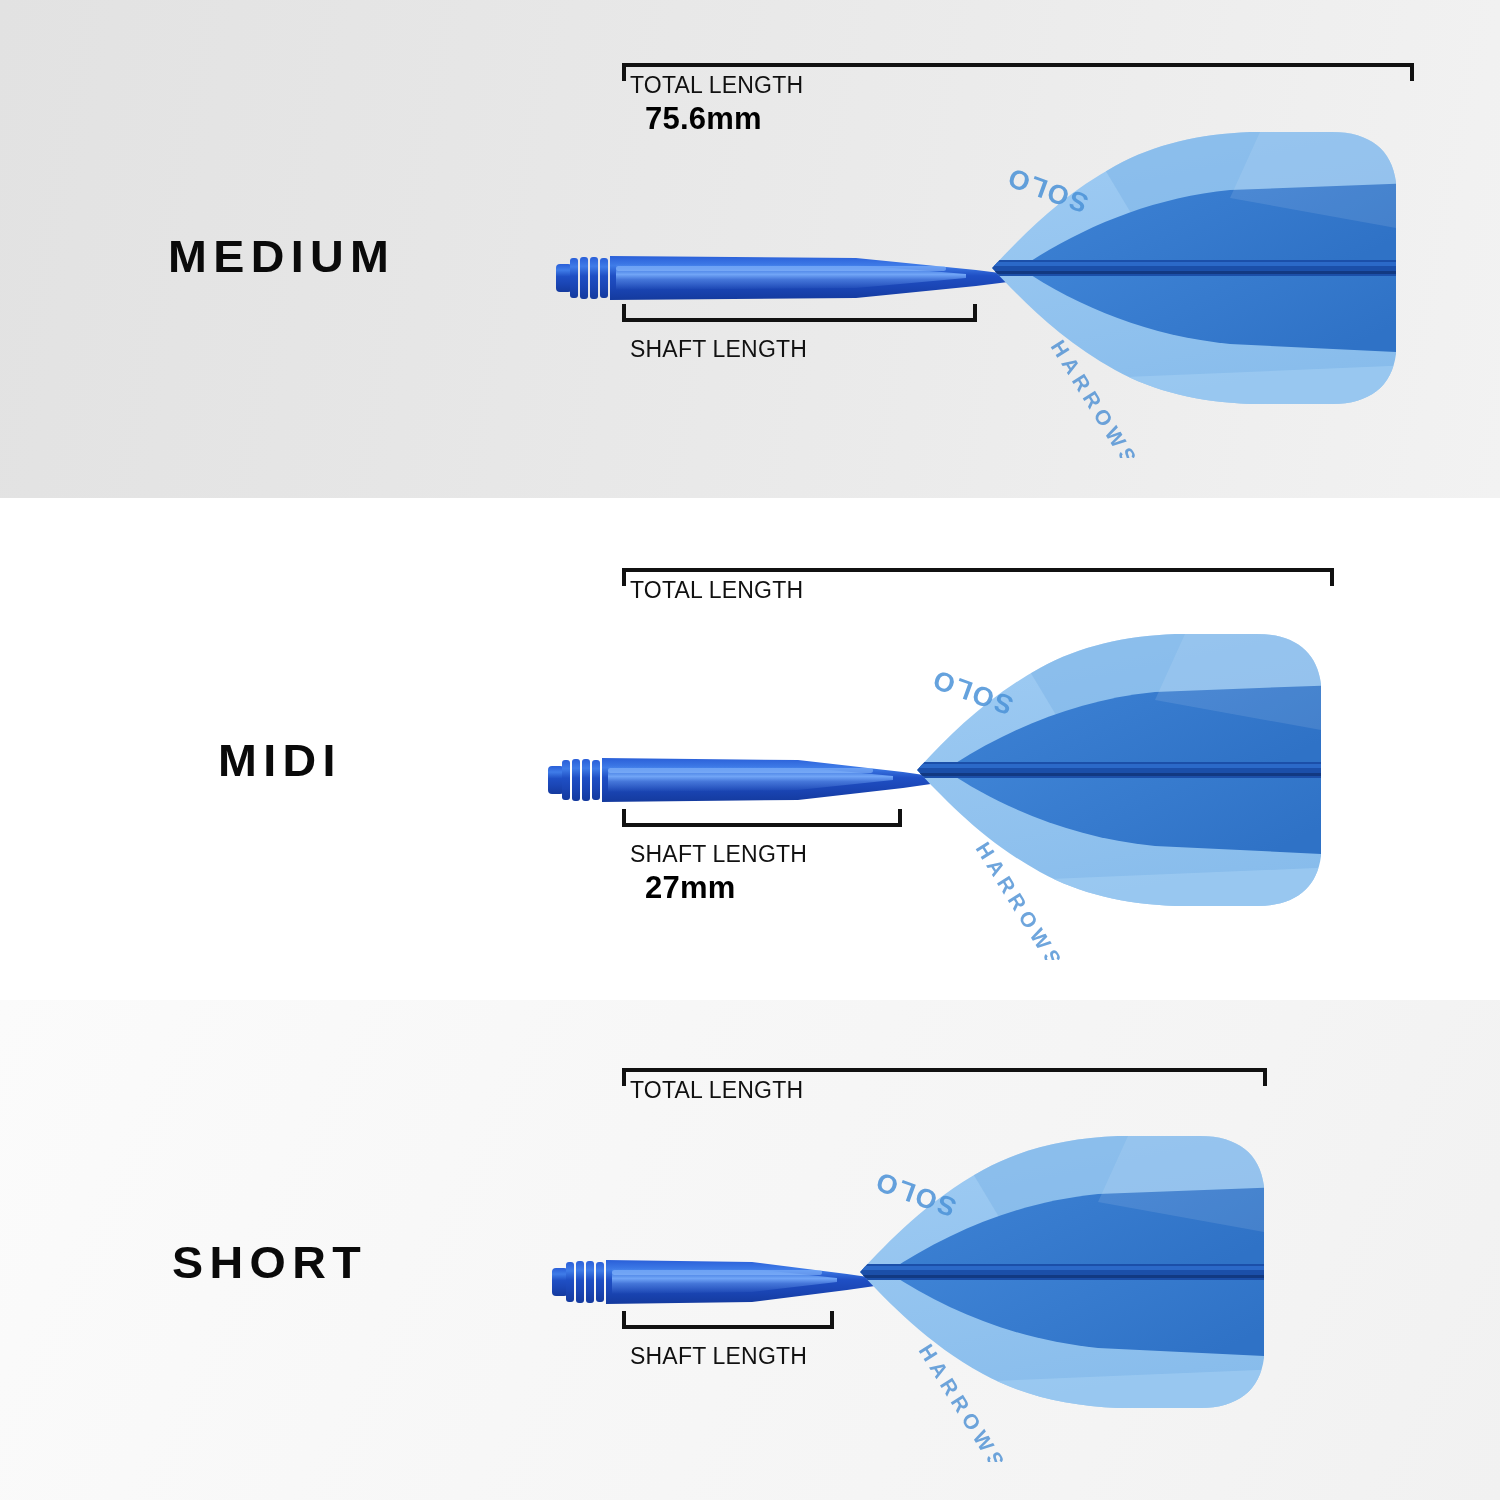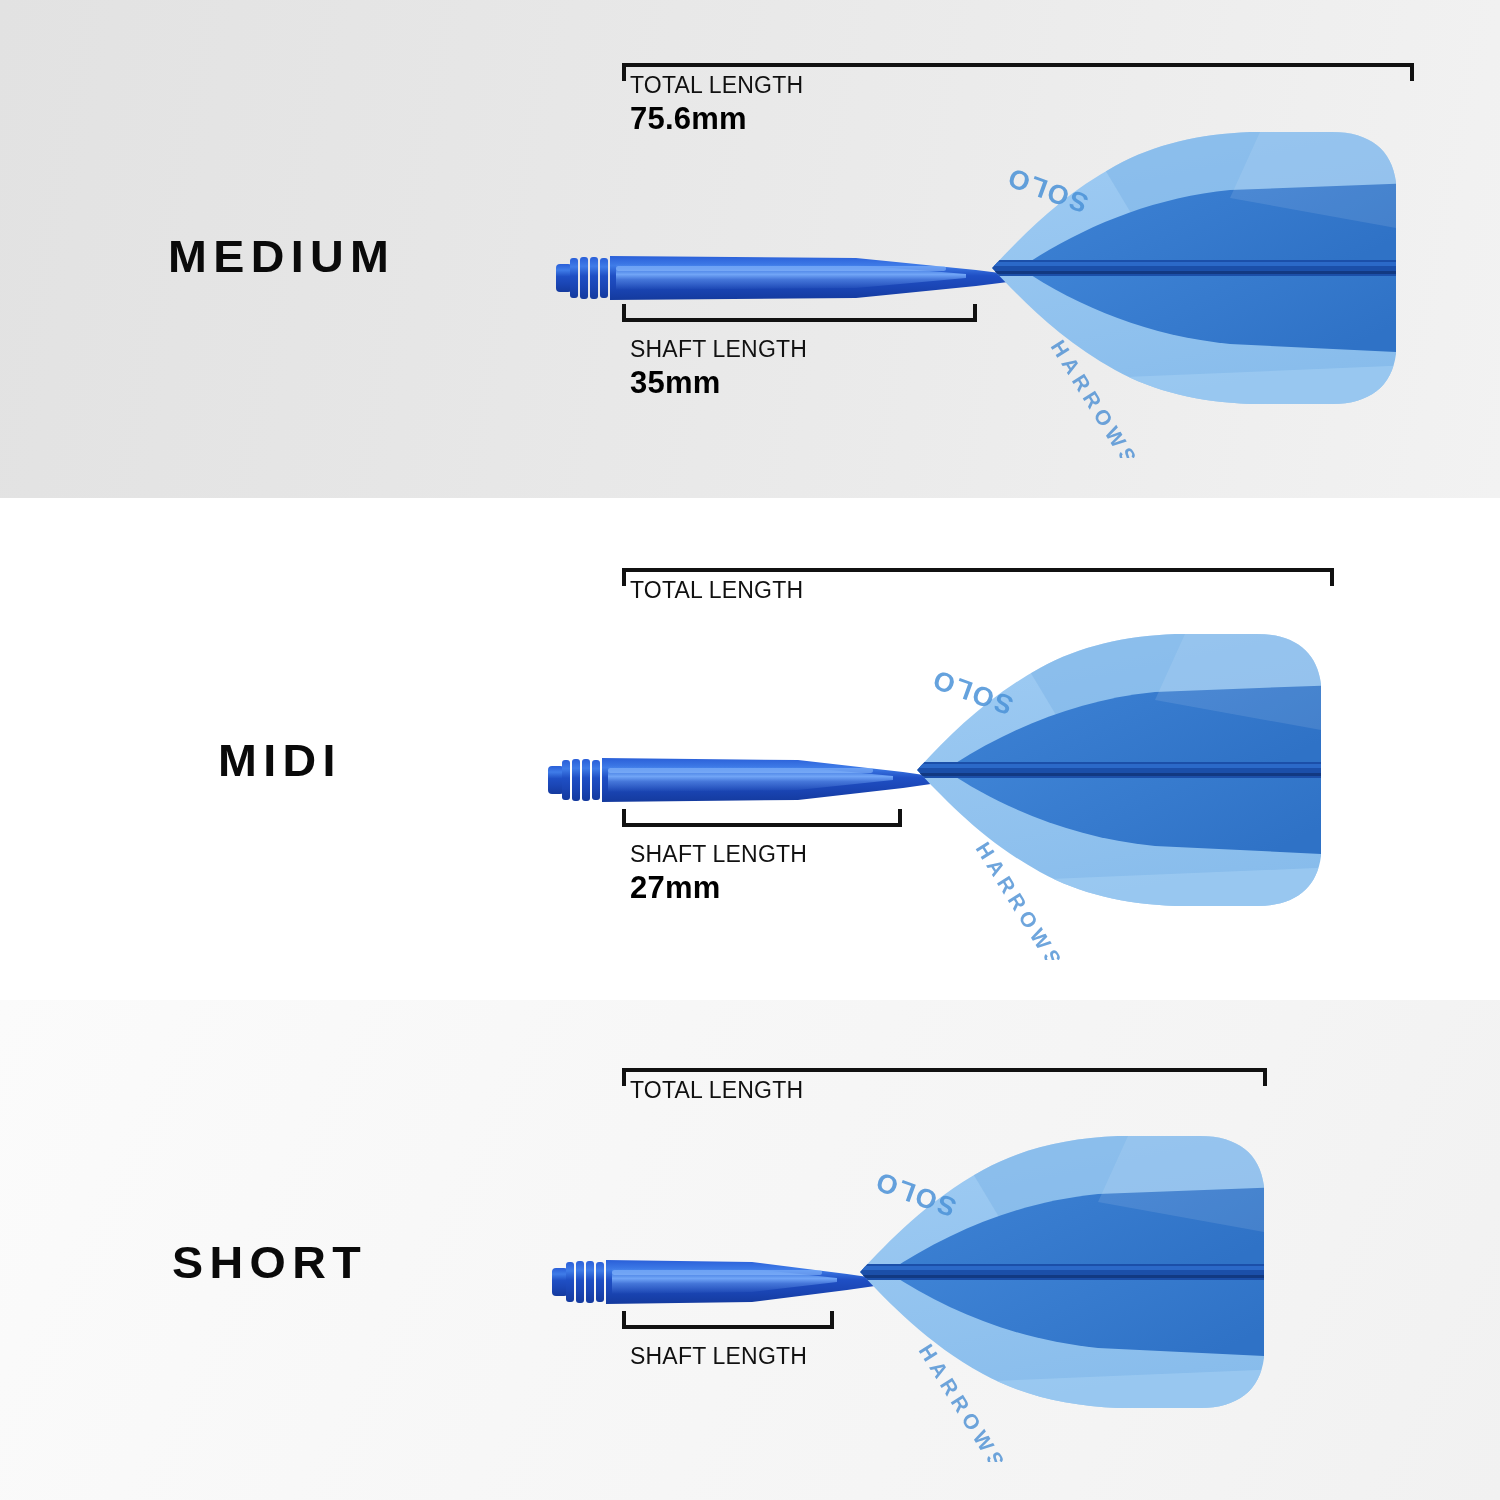--- a/index.html
+++ b/index.html
@@ -92,20 +92,21 @@
     letter-spacing: 0.2px;
     line-height: 1.18;
   }
   .dim .dim-value {
     display: block;
     font-size: 31px;
     color: #000000;
     font-weight: 700;
     letter-spacing: 0.2px;
     line-height: 1.3;
+    margin-left: 15px;
   }
 
   .flight-wrap {
     position: absolute;
   }
   .flight-svg { display: block; }
 
   .shaft-wrap { position: absolute; }
   .shaft-svg { display: block; }
 </style>
@@ -128,21 +129,20 @@
       <span class="dim-value">75.6mm</span>
     </div>
 
     <div class="bracket" style="left:622px; top:318px; width:355px;">
       <div class="bar"></div>
       <div class="tick left" style="top:-14px;"></div>
       <div class="tick right" style="top:-14px;"></div>
     </div>
     <div class="dim" style="left:630px; top:336px;">
       <span class="dim-title">SHAFT LENGTH</span>
-      <span class="dim-value">35mm</span>
     </div>
 
     <div class="shaft-wrap" style="left:556px; top:228px;">
       <svg class="shaft-svg" width="460" height="100" viewBox="0 0 460 100">
         <defs>
           <linearGradient id="shGm" x1="0" y1="0" x2="0" y2="1">
             <stop offset="0%" stop-color="#2a5fd8"></stop>
             <stop offset="22%" stop-color="#3f7ce8"></stop>
             <stop offset="45%" stop-color="#1f4fc4"></stop>
             <stop offset="72%" stop-color="#1a45b4"></stop>

